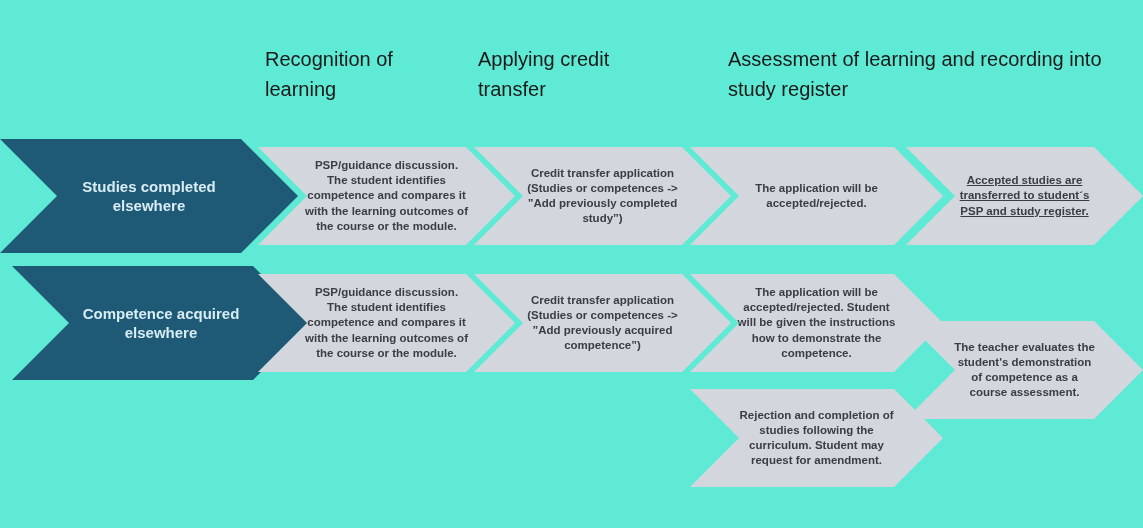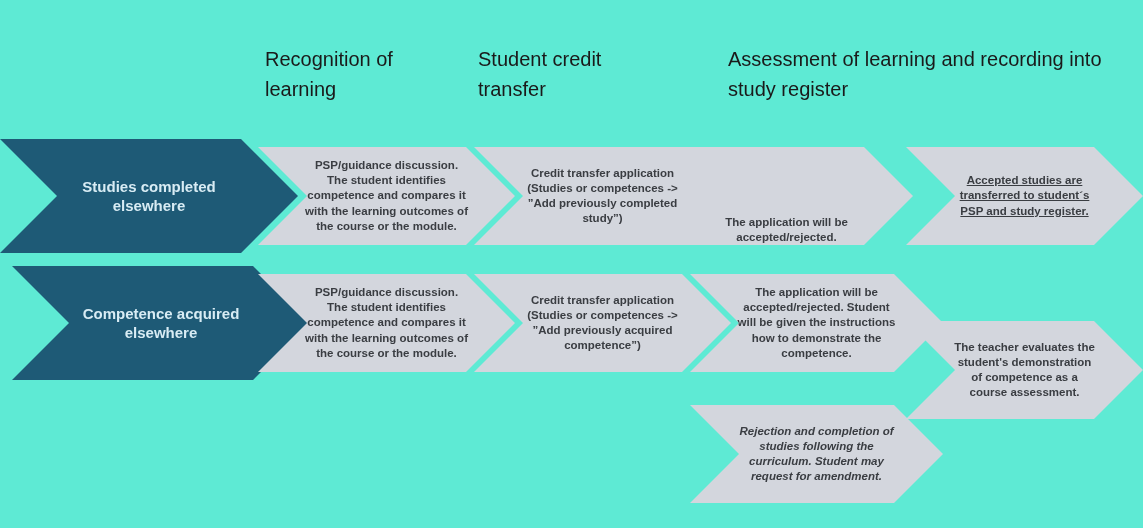--- a/index.html
+++ b/index.html
@@ -45,33 +45,33 @@
     padding:0 46px;
   }
   .chev span{display:block;}
 </style>
 </head>
 <body>
 
 <div class="stage">
 
   <div class="hdr" style="left:265px;width:178px;">Recognition of learning</div>
-  <div class="hdr" style="left:478px;width:172px;">Student credit transfer</div>
+  <div class="hdr" style="left:478px;width:172px;">Applying credit transfer</div>
   <div class="hdr" style="left:708px;width:412px;margin-left:20px;">Assessment of learning and recording into study register</div>
 
   <div class="chev teal" style="left:0px;top:139px;width:298px;height:114px;">
     <span>Studies completed elsewhere</span>
   </div>
   <div class="chev gray" style="left:258px;top:147px;width:257px;height:98px;">
     <span>PSP/guidance discussion. The student identifies competence and compares it with the learning outcomes of the course or the module.</span>
   </div>
   <div class="chev gray" style="left:474px;top:147px;width:257px;height:98px;">
     <span>Credit transfer application (Studies or competences -&gt; ”Add previously completed study”)</span>
   </div>
-  <div class="chev gray" style="left:660px;top:147px;width:253px;height:98px;align-items:flex-end;">
+  <div class="chev gray" style="left:690px;top:147px;width:253px;height:98px;">
     <span>The application will be accepted/rejected.</span>
   </div>
   <div class="chev gray" style="left:906px;top:147px;width:237px;height:98px;text-decoration:underline;">
     <span>Accepted studies are transferred to student´s PSP and study register.</span>
   </div>
 
   <div class="chev teal" style="left:12px;top:266px;width:298px;height:114px;">
     <span>Competence acquired elsewhere</span>
   </div>
   <div class="chev gray" style="left:258px;top:274px;width:257px;height:98px;">
@@ -80,17 +80,17 @@
   <div class="chev gray" style="left:474px;top:274px;width:257px;height:98px;">
     <span>Credit transfer application (Studies or competences -&gt; ”Add previously acquired competence”)</span>
   </div>
   <div class="chev gray" style="left:690px;top:274px;width:253px;height:98px;">
     <span>The application will be accepted/rejected. Student will be given the instructions how to demonstrate the competence.</span>
   </div>
   <div class="chev gray" style="left:906px;top:274px;width:237px;height:98px;margin-top:47px;">
     <span>The teacher evaluates the student's demonstration of competence as a course assessment.</span>
   </div>
 
-  <div class="chev gray" style="left:690px;top:405px;width:253px;height:98px;font-style:italic;">
+  <div class="chev gray" style="left:690px;top:389px;width:253px;height:98px;">
     <span>Rejection and completion of studies following the curriculum. Student may request for amendment.</span>
   </div>
 
 </div>
 
 </body></html>

